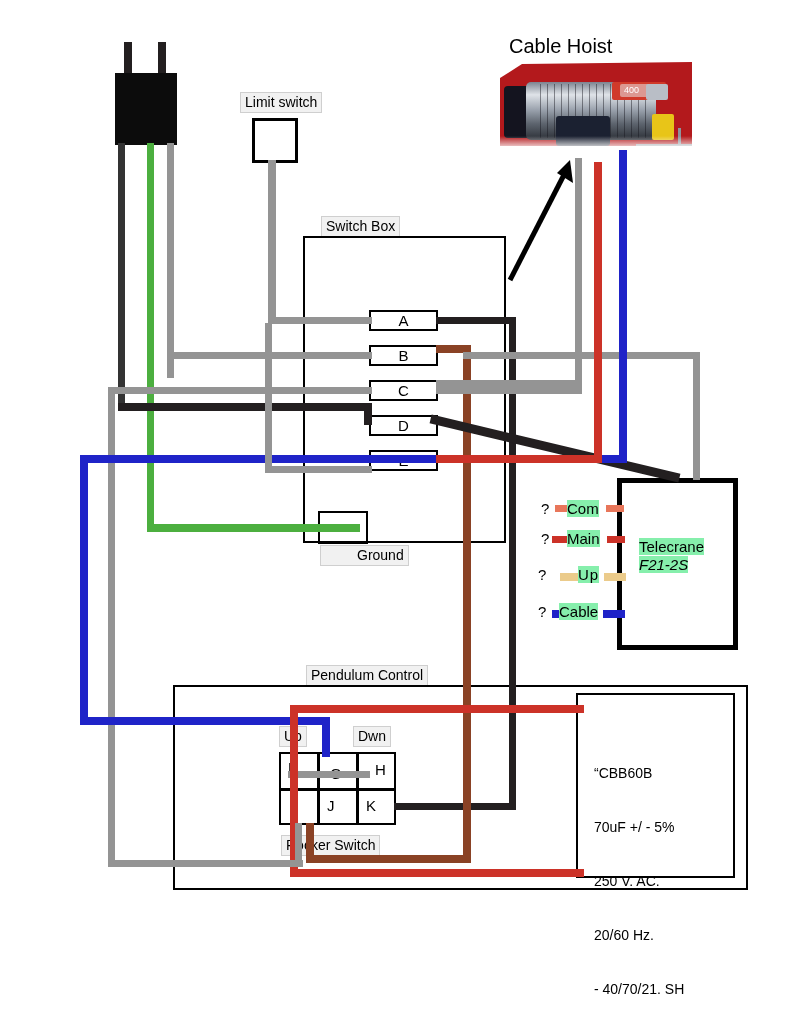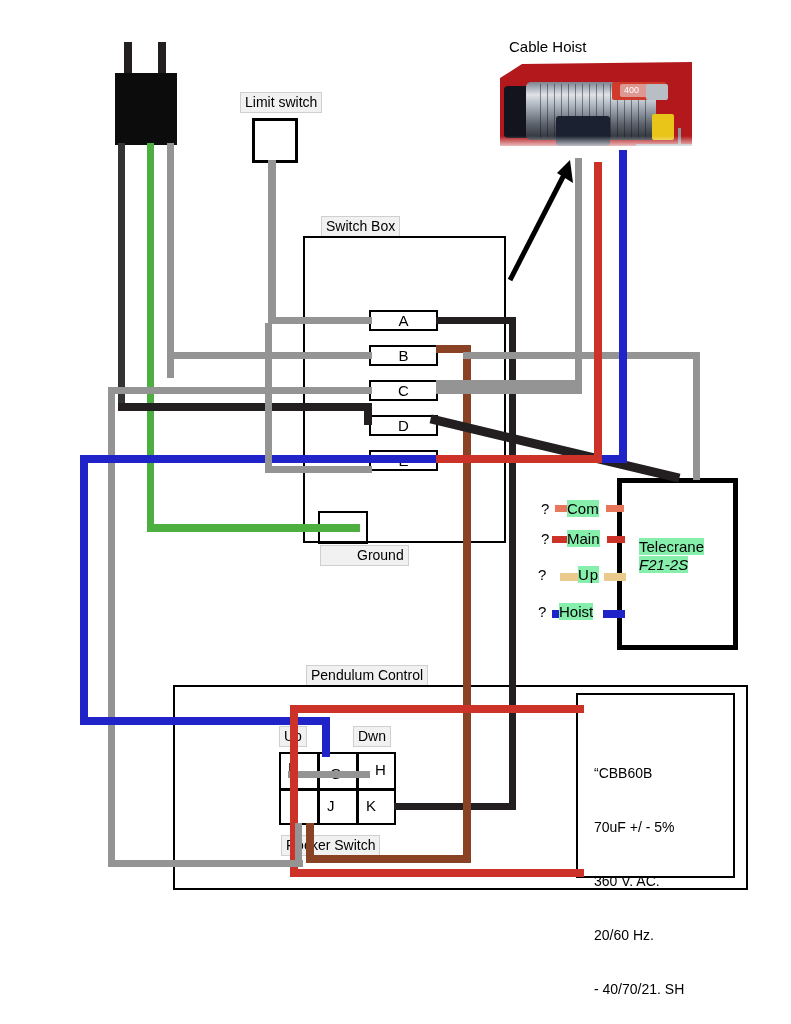--- a/index.html
+++ b/index.html
@@ -60,21 +60,21 @@
 <div id="canvas">
 
   <div class="wire" style="left:124px;top:42px;width:8px;height:60px;background:#231f20;"></div>
   <div class="wire" style="left:158px;top:42px;width:8px;height:60px;background:#231f20;"></div>
   <div class="box" style="left:115px;top:73px;width:62px;height:72px;background:#0c0c0c;"></div>
 
   <div class="wire" style="left:118px;top:143px;width:7px;height:265px;background:#333333;"></div>
   <div class="wire" style="left:147px;top:143px;width:7px;height:386px;background:#4caf3f;"></div>
   <div class="wire" style="left:167px;top:143px;width:7px;height:235px;background:#949494;"></div>
 
-  <div class="plaintext" style="left:509px;top:38px;font-size:15px;">Cable Hoist</div>
+  <div class="plaintext" style="left:509px;top:38px;font-size:20px;">Cable Hoist</div>
 
   <div id="hoist" style="left:500px;top:62px;width:208px;height:98px;">
 
     <div style="position:absolute;left:0;top:0;width:192px;height:86px;background:#b3191c;
                 clip-path:polygon(0 16px, 22px 2px, 192px 0, 192px 86px, 0 86px);"></div>
 
     <div style="position:absolute;left:4px;top:24px;width:26px;height:52px;background:#14141f;border-radius:4px;"></div>
     <div style="position:absolute;left:26px;top:20px;width:130px;height:58px;
                 background:linear-gradient(180deg,#7c8490 0%,#dfe3e8 22%,#9aa2ad 48%,#5d646e 72%,#2b2f36 100%);
                 border-radius:5px;"></div>
@@ -148,31 +148,31 @@
   <div class="tcl" style="left:567px;top:530px;">Main</div>
   <div class="wire" style="left:607px;top:536px;width:18px;height:7px;background:#cc3228;"></div>
 
   <div class="qmark" style="left:538px;top:566px;">?</div>
   <div class="wire" style="left:560px;top:573px;width:26px;height:8px;background:#ebcb8b;"></div>
   <div class="tcl" style="left:578px;top:566px;letter-spacing:1px;">Up</div>
   <div class="wire" style="left:604px;top:573px;width:22px;height:8px;background:#ebcb8b;"></div>
 
   <div class="qmark" style="left:538px;top:603px;">?</div>
   <div class="wire" style="left:552px;top:610px;width:9px;height:8px;background:#1f23c8;"></div>
-  <div class="tcl" style="left:559px;top:603px;">Hoist</div>
+  <div class="tcl" style="left:559px;top:603px;">Cable</div>
   <div class="wire" style="left:603px;top:610px;width:22px;height:8px;background:#1f23c8;"></div>
 
   <div class="lbl" style="left:306px;top:665px;">Pendulum Control</div>
   <div class="box" style="left:173px;top:685px;width:575px;height:205px;border:2.5px solid #000;"></div>
 
   <div class="box" style="left:576px;top:693px;width:159px;height:185px;border:2.5px solid #000;"></div>
   <div class="plaintext" style="left:594px;top:728px;font-size:14px;line-height:18px;">
     <span style="display:block;">“CBB60B</span>
     <span style="display:block;">70uF +/ - 5%</span>
-    <span style="display:block;">360 V. AC.</span>
+    <span style="display:block;">250 V. AC.</span>
     <span style="display:block;">20/60 Hz.</span>
     <span style="display:block;">- 40/70/21. SH</span>
   </div>
 
   <div class="box" style="left:279px;top:752px;width:117px;height:73px;border:2.5px solid #000;background:#fff;"></div>
   <div class="wire" style="left:317px;top:754px;width:2.5px;height:69px;background:#000;"></div>
   <div class="wire" style="left:356px;top:754px;width:2.5px;height:69px;background:#000;"></div>
   <div class="wire" style="left:281px;top:788px;width:113px;height:2.5px;background:#000;"></div>
 
   <div class="plaintext" style="left:288px;top:759px;font-size:15px;">F</div>

